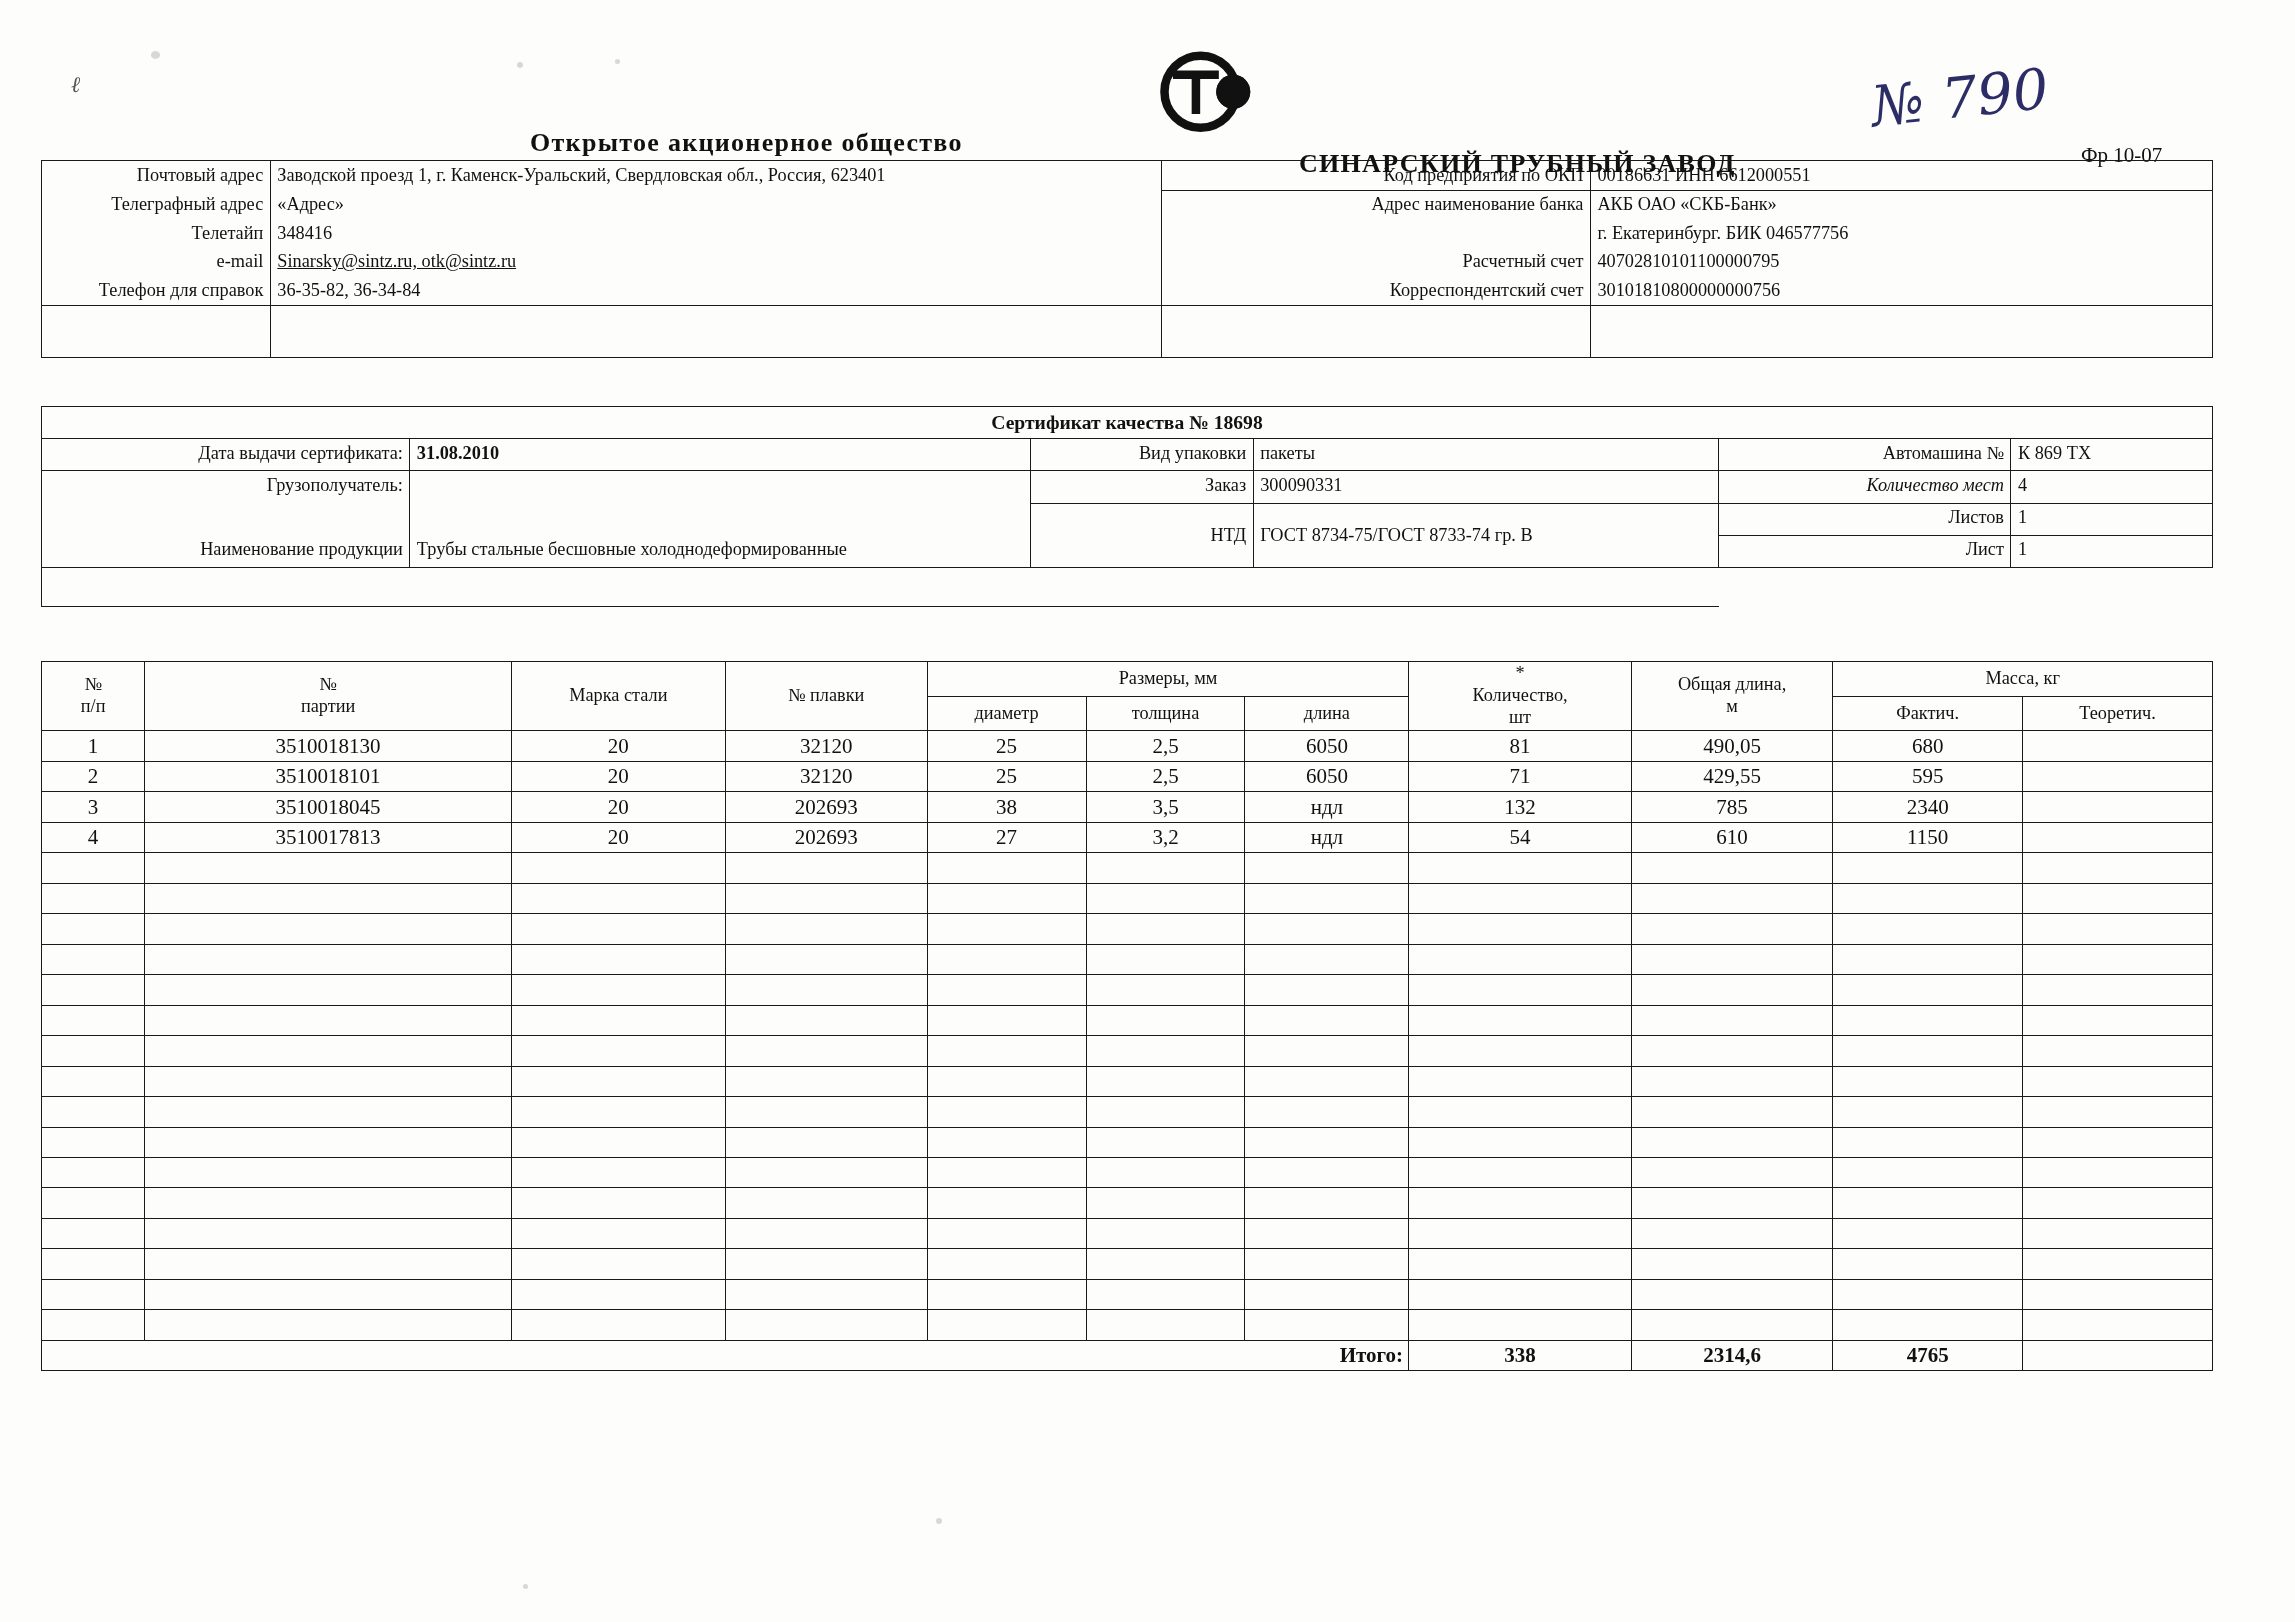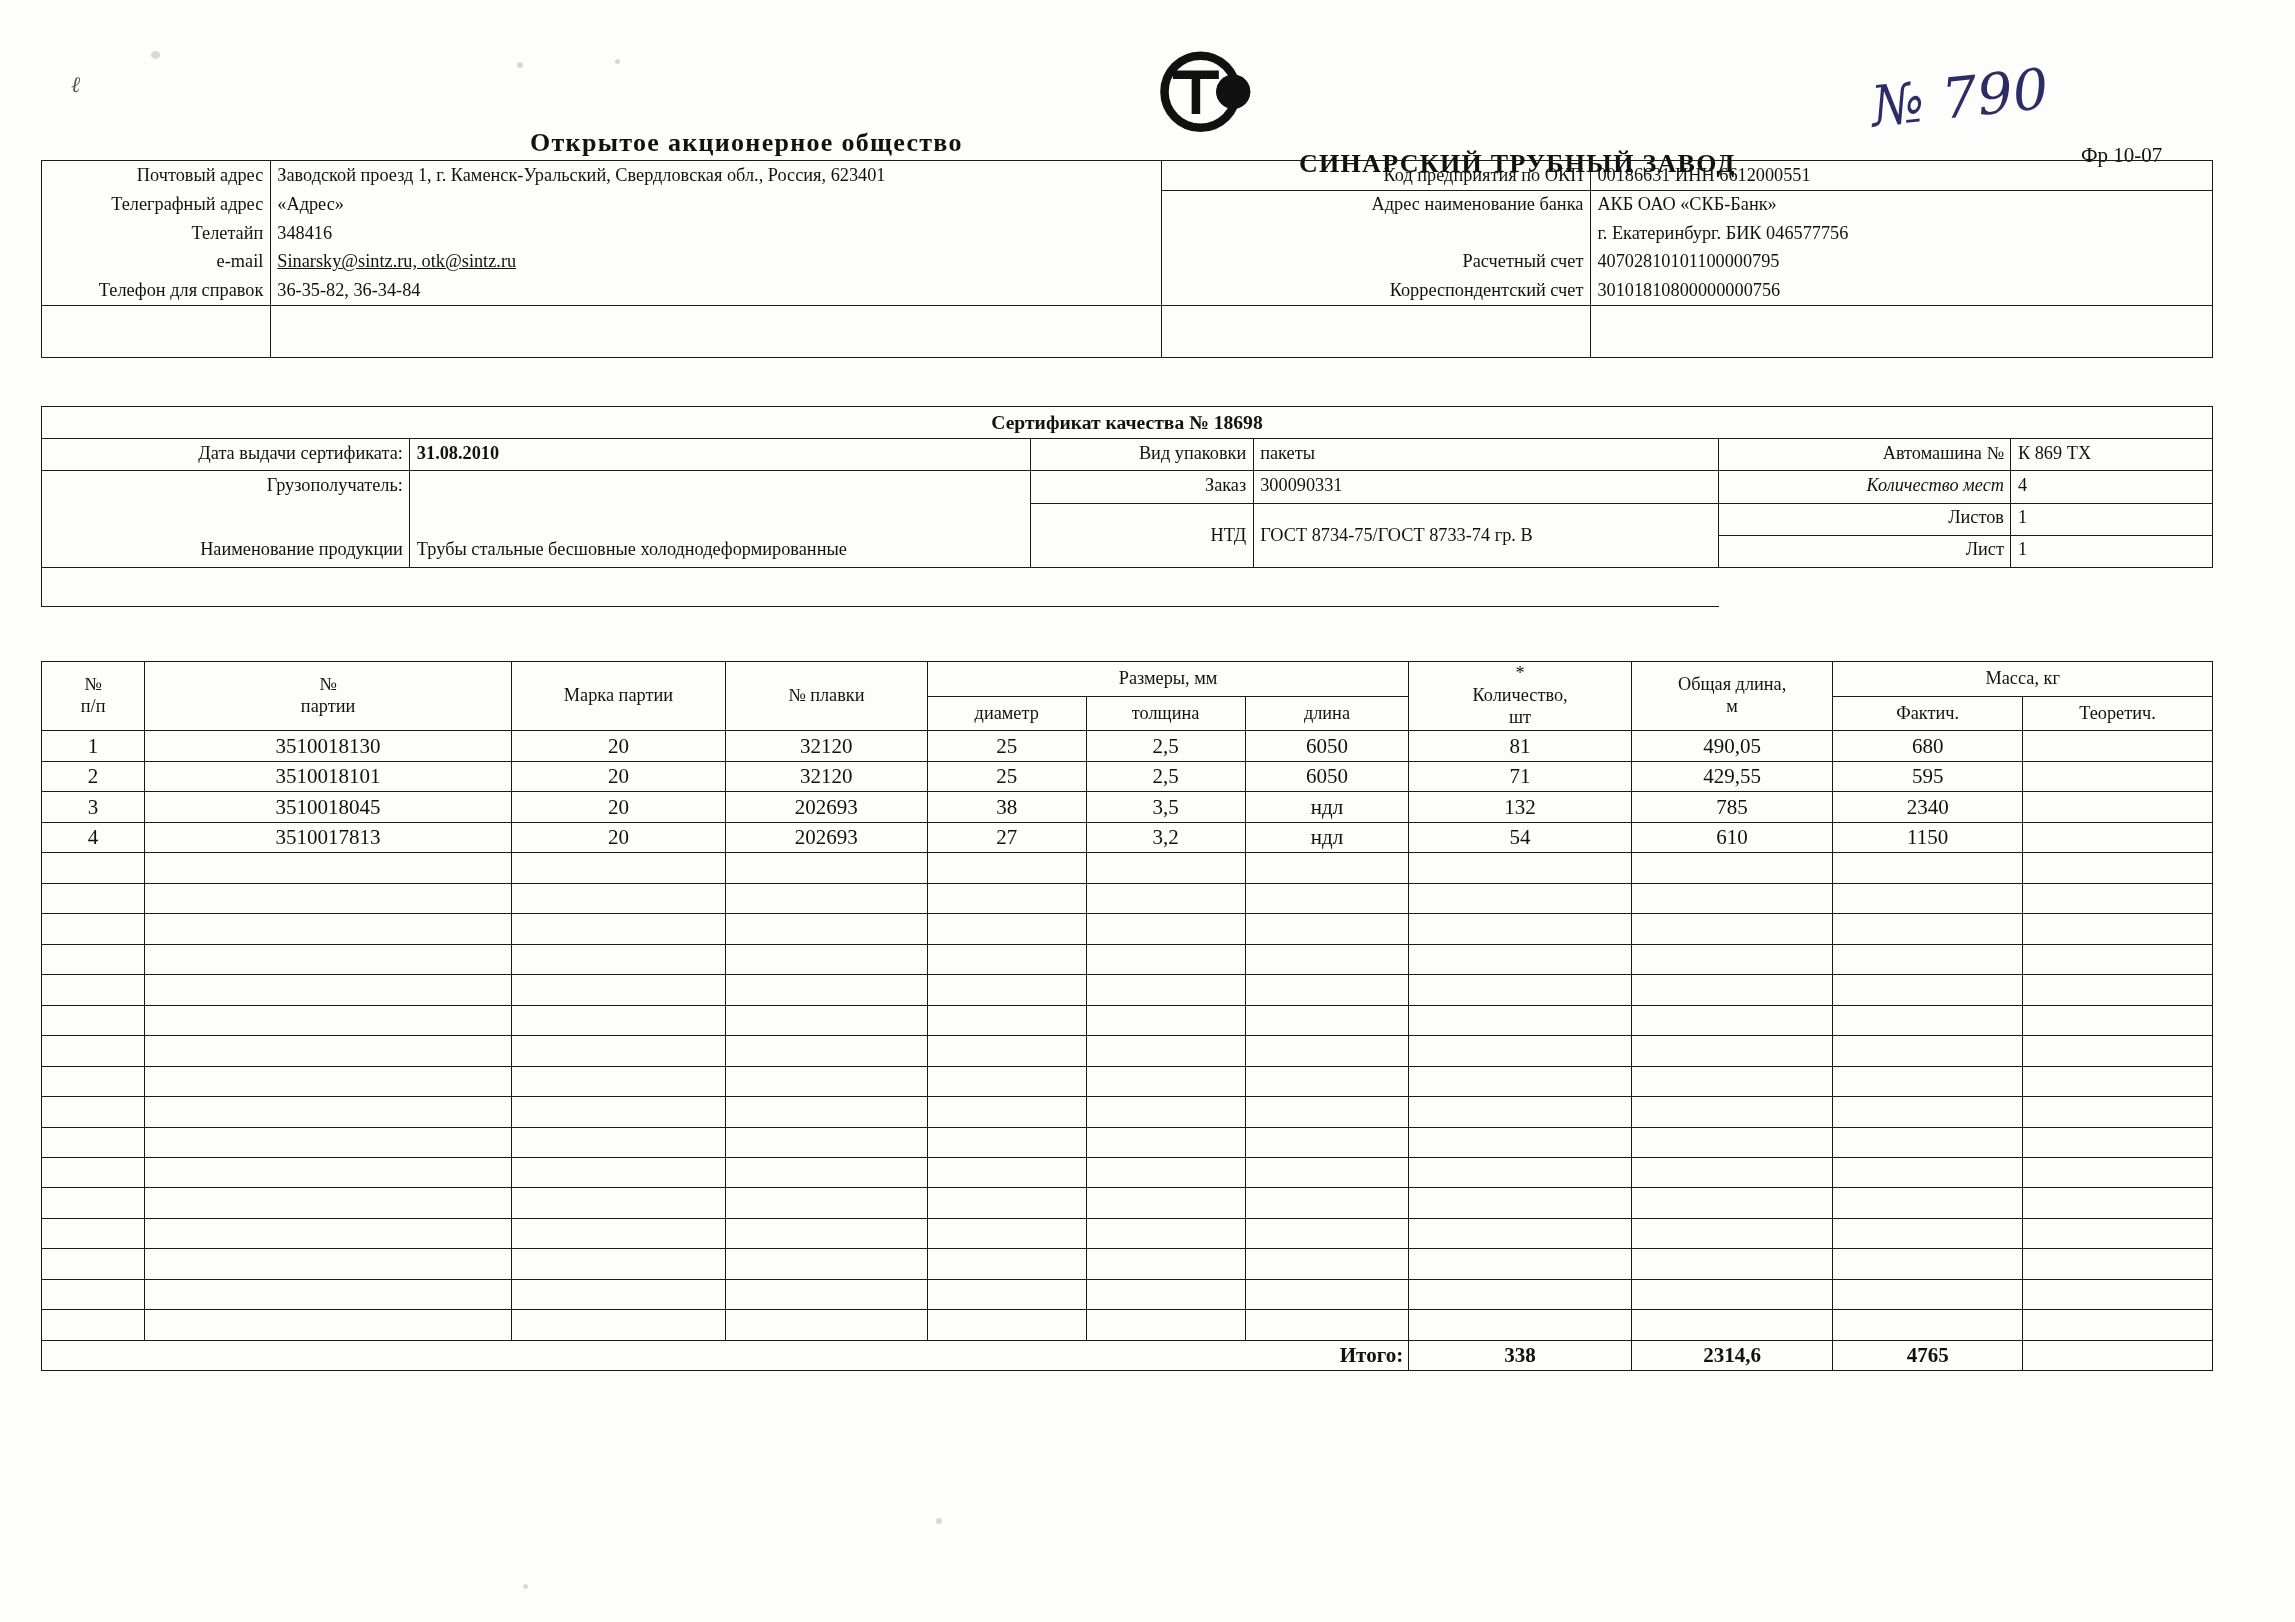--- a/index.html
+++ b/index.html
@@ -260,21 +260,21 @@
     <thead>
       <tr>
         <td class="hd" rowspan="2" style="width:95px;">
           <span>№</span><br>
           <span>п/п</span>
         </td>
         <td class="hd" rowspan="2" style="width:366px;">
           <span>№</span><br>
           <span>партии</span>
         </td>
-        <td class="hd" rowspan="2" style="width:209px;">Марка партии</td>
+        <td class="hd" rowspan="2" style="width:209px;">Марка стали</td>
         <td class="hd" rowspan="2" style="width:196px;">№ плавки</td>
         <td class="hd" colspan="3" style="width:458px;">Размеры, мм</td>
         <td class="hd" rowspan="2" style="width:216px;">
           <span>*</span><br>
           <span>Количество,</span><br>
           <span>шт</span>
         </td>
         <td class="hd" rowspan="2" style="width:196px;">
           <span>Общая длина,</span><br>
           <span>м</span>

